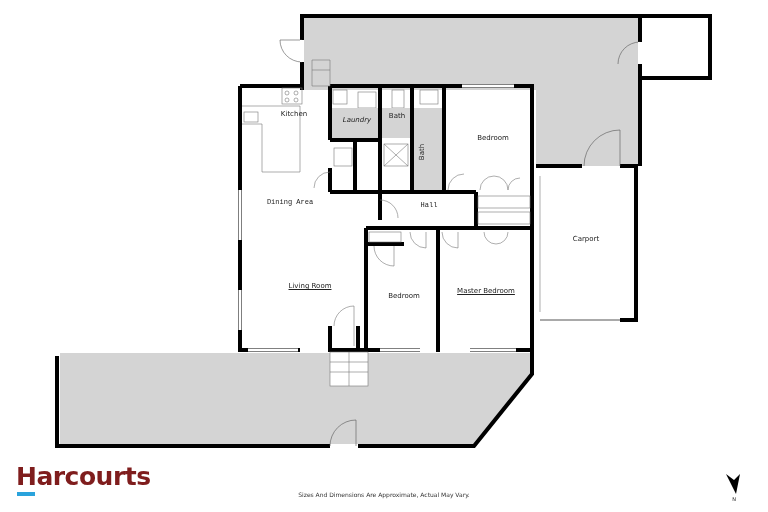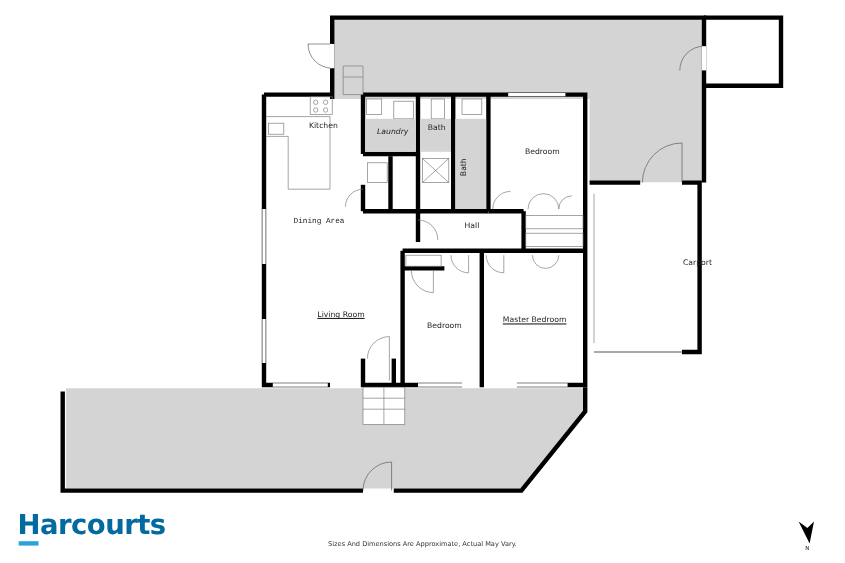--- a/index.html
+++ b/index.html
@@ -1,19 +1,19 @@
 <!DOCTYPE html>
 <html><head>
 <meta charset="utf-8">
 <style>
   html,body{margin:0;padding:0;background:#fff;}
   body{width:768px;height:512px;position:relative;overflow:hidden;font-family:"DejaVu Sans",sans-serif;}
   #plan{position:absolute;left:0;top:0;}
   .lbl{position:absolute;font-size:7px;color:#222;white-space:nowrap;transform:translate(-50%,-50%);}
-  .logo{position:absolute;left:16px;top:462px;font-family:"DejaVu Sans",sans-serif;font-weight:bold;font-size:25px;color:#0369a1;letter-spacing:-0.5px;}
+  .logo{position:absolute;left:16px;top:462px;font-family:"DejaVu Sans",sans-serif;font-weight:bold;font-size:25px;color:#7f1d1d;letter-spacing:-0.5px;}
   .logo-bar{position:absolute;left:17px;top:492px;width:18px;height:4px;background:#2aa3dc;}
   .disclaimer{position:absolute;left:384px;top:491px;transform:translateX(-50%);font-size:6px;color:#333;white-space:nowrap;}
   .north{position:absolute;left:724px;top:472px;}
   .north-label{position:absolute;left:734px;top:496px;font-size:5px;color:#222;transform:translateX(-50%);}
 </style>
 </head>
 <body>
 
 <svg id="plan" width="768" height="512" viewBox="0 0 768 512">
 
@@ -121,22 +121,22 @@
   <rect x="332" y="108" width="46" height="30" fill="#d4d4d4"></rect>
   <rect x="382" y="108" width="28" height="30" fill="#d4d4d4"></rect>
 </svg>
 
 <div class="lbl" style="left:294px;top:114px;">Kitchen</div>
 <div class="lbl" style="left:357px;top:120px;font-style:italic;">Laundry</div>
 <div class="lbl" style="left:397px;top:116px;">Bath</div>
 <div class="lbl" style="left:422px;top:152px;transform:translate(-50%,-50%) rotate(-90deg);">Bath</div>
 <div class="lbl" style="left:493px;top:138px;">Bedroom</div>
 <div class="lbl" style="left:290px;top:202px;font-family:Liberation Mono, monospace;">Dining Area</div>
-<div class="lbl" style="left:429px;top:205px;">Hall</div>
-<div class="lbl" style="left:586px;top:239px;margin-left:48px;">Carport</div>
+<div class="lbl" style="left:429px;top:205px;font-family:Liberation Mono, monospace;">Hall</div>
+<div class="lbl" style="left:586px;top:239px;">Carport</div>
 <div class="lbl" style="left:310px;top:286px;text-decoration:underline;">Living Room</div>
 <div class="lbl" style="left:404px;top:296px;">Bedroom</div>
 <div class="lbl" style="left:486px;top:291px;text-decoration:underline;">Master Bedroom</div>
 
 <div class="logo">Harcourts</div>
 <div class="logo-bar"></div>
 <div class="disclaimer">Sizes And Dimensions Are Approximate, Actual May Vary.</div>
 <svg class="north" width="20" height="24" viewBox="0 0 20 24">
   <polygon points="2,2 10,8 16,2 12,22" fill="#000"></polygon>
 </svg>

